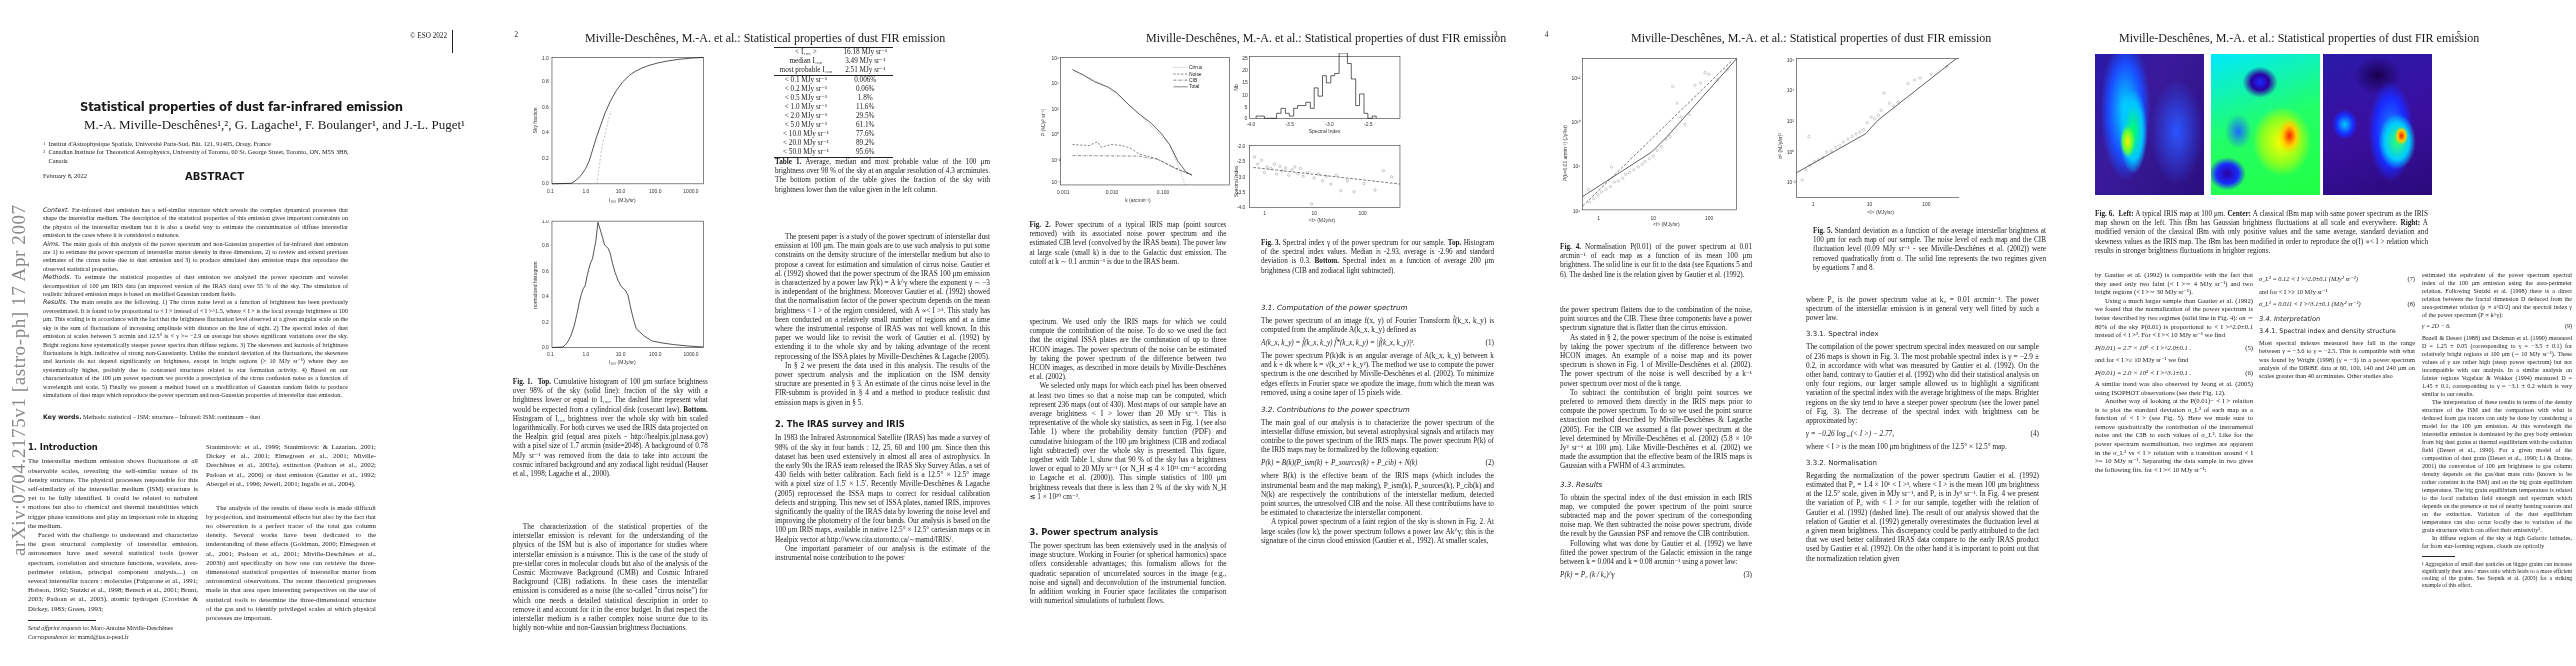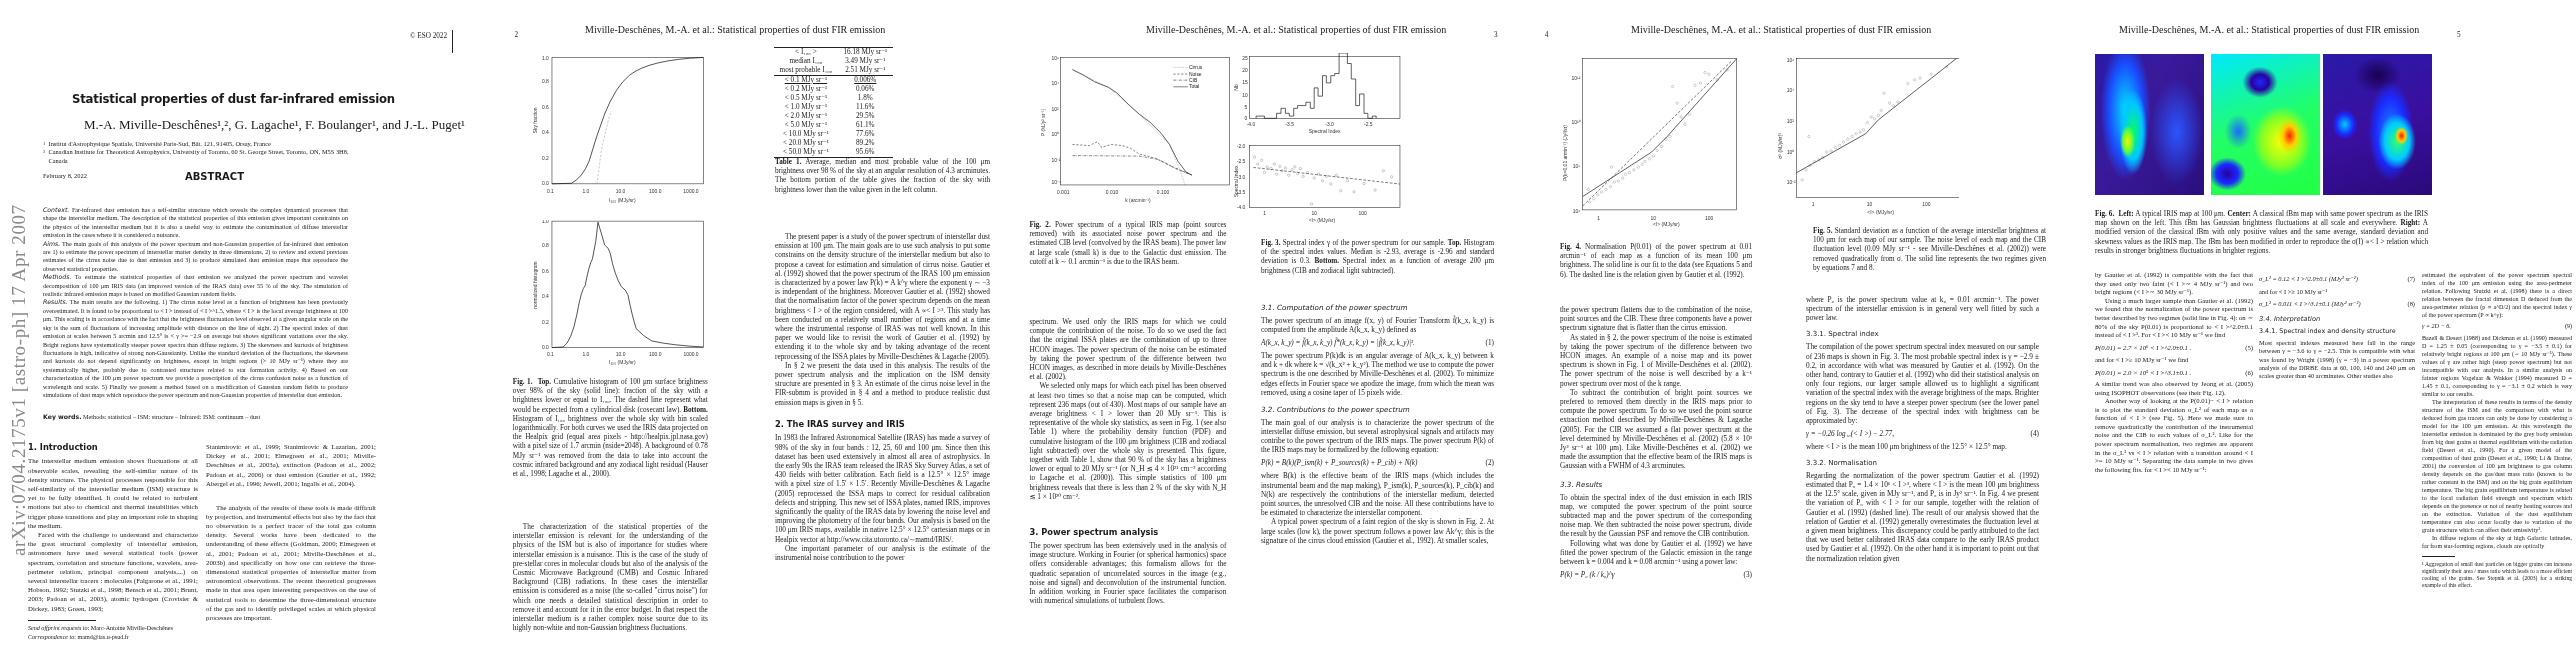--- a/index.html
+++ b/index.html
@@ -1,48 +1,48 @@
 <!DOCTYPE html>
 <html style="font-size:9px"><head>
 <meta charset="utf-8">
 <style>
   html,body{margin:0;padding:0;background:#fff;}
   body{width:2576px;height:667px;position:relative;overflow:hidden;font-family:"Liberation Serif","DejaVu Serif",serif;color:#1a1a1a;}
   .page{position:absolute;top:0;height:667px;width:515px;background:#fff;overflow:hidden;}
   .p{font-size:7.3px;line-height:9.2px;text-align:justify;margin:0;}
   .p.ind{text-indent:10px;}
   .sans{font-family:"DejaVu Sans","Liberation Sans",sans-serif;}
-  .runhead{position:absolute;top:24px;font-size:10px;}
+  .runhead{position:absolute;top:31px;font-size:12px;}
   .pnum{position:absolute;top:31px;font-size:7.2px;}
   .col{position:absolute;}
   h2.sec{font-family:"DejaVu Sans",sans-serif;font-weight:bold;font-size:8.3px;margin:0 0 4.4px 0;}
   h3.sub{font-family:"DejaVu Sans",sans-serif;font-style:italic;font-weight:normal;font-size:7.2px;margin:0 0 3.9px 0;}
   h4.subsub{font-family:"DejaVu Sans",sans-serif;font-weight:normal;font-size:7px;margin:0 0 3.9px 0;}
   .cap{font-size:7.2px;line-height:9.2px;text-align:justify;}
   .cap b{font-weight:bold;}
   .eq{font-size:7.2px;display:flex;justify-content:space-between;margin:4.4px 0;}
   .axis{font-family:"Liberation Sans",sans-serif;font-size:9px;fill:#333;}
   svg text{font-family:"Liberation Sans",sans-serif;}
   table.t1{border-collapse:collapse;font-size:7.2px;}
   table.t1 td{padding:0 5.6px;text-align:center;line-height:9px;}
   .thick-top{border-top:1.1px solid #222;}
-  .thin-top{border-top:0.6px solid #222;text-decoration:underline;}
+  .thin-top{border-top:0.6px solid #222;}
   .thick-bot{border-bottom:1.1px solid #222;}
   .arxiv-stamp{position:absolute;left:7.8px;top:556px;transform-origin:left top;transform:rotate(-90deg);font-family:"Liberation Serif",serif;font-size:19px;color:#8a8a8a;white-space:nowrap;letter-spacing:0.6px;}
   .footrule{width:68px;border-top:0.6px solid #222;margin:6.7px 0 3.3px 0;}
   .mapimg{position:absolute;top:54px;width:109px;height:141px;}
 </style>
 </head>
 <body>
 
 <div class="page" style="left:0;">
   <div class="arxiv-stamp">arXiv:0704.2175v1  [astro-ph]  17 Apr 2007</div>
 
 
-  <h1 style="position:absolute;left:72px;top:92px;margin:0;font-family:'DejaVu Sans',sans-serif;font-weight:bold;font-size:11.7px;white-space:nowrap;letter-spacing:-0.2px;">Statistical properties of dust far-infrared emission</h1>
+  <h1 style="position:absolute;left:72px;top:92px;margin:8px;font-family:'DejaVu Sans',sans-serif;font-weight:bold;font-size:11.7px;white-space:nowrap;letter-spacing:-0.2px;">Statistical properties of dust far-infrared emission</h1>
   <div style="position:absolute;left:84px;top:117px;font-size:13px;white-space:nowrap;">M.-A. Miville-Deschênes¹,², G. Lagache¹, F. Boulanger¹, and J.-L. Puget¹</div>
 
   <div style="position:absolute;left:43px;top:140px;width:311px;font-size:6.4px;line-height:8.3px;">
     <div style="display:flex;gap:3.3px;">
         <sup style="font-size:4.4px;">1</sup>
         <span>Institut d'Astrophysique Spatiale, Université Paris-Sud, Bât. 121, 91405, Orsay, France</span>
       </div>
     <div style="display:flex;gap:3.3px;">
         <sup style="font-size:4.4px;">2</sup>
         <span>Canadian Institute for Theoretical Astrophysics, University of Toronto, 60 St. George Street, Toronto, ON, M5S 3H8, Canada</span>

